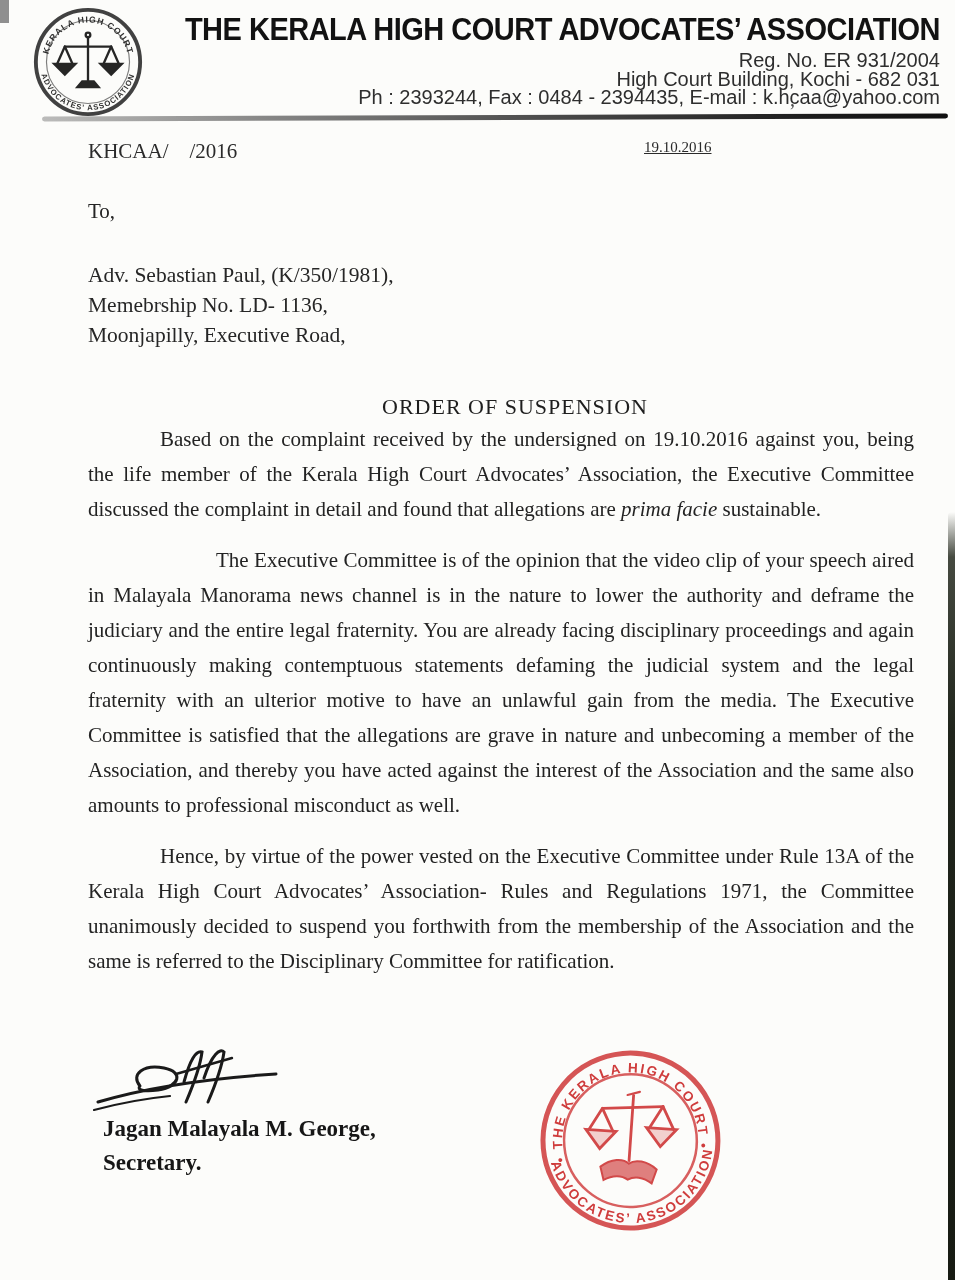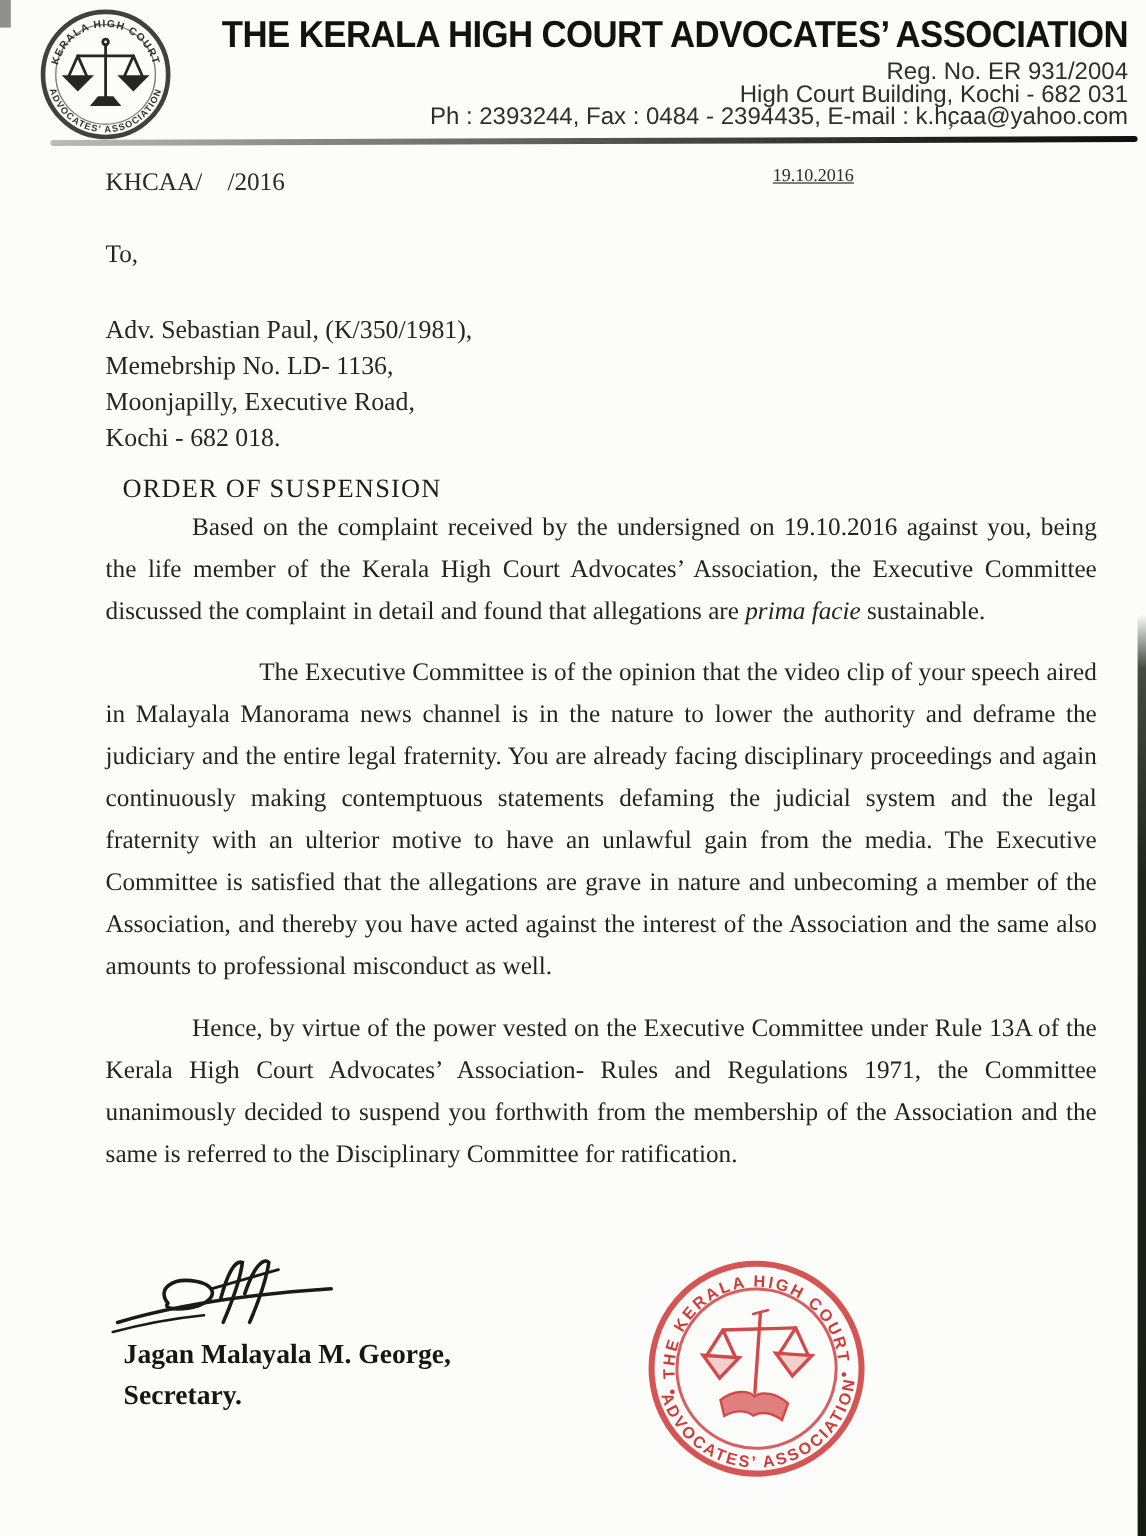--- a/index.html
+++ b/index.html
@@ -31,21 +31,21 @@
     transform:rotate(-.2deg);
   }
   
   .ref-no{position:absolute;left:88px;top:139px;font-size:21px;white-space:pre;color:#2a2a2a;}
   .letter-date{position:absolute;left:644px;top:139px;font-size:15px;color:#2a2a2a;text-decoration:underline;}
   
   .to{position:absolute;left:88px;top:199px;font-size:21px;}
   .recipient{position:absolute;left:88px;top:260px;font-size:21.5px;line-height:30px;color:#262626;}
   
   .subject{
-    position:absolute;left:88px;top:394px;width:826px;text-align:left;
+    position:absolute;left:88px;top:394px;width:826px;text-align:center;
     font-size:22px;letter-spacing:1px;color:#1e1e1e;transform:translateX(14px);
   }
   .bodytext{position:absolute;left:88px;top:422px;width:826px;}
   .bodytext p{
     margin:0 0 16px 0;font-size:21px;line-height:35px;text-align:justify;color:#232323;
   }
   .indent-1{text-indent:72px;}
   .indent-2{text-indent:128px;}
   
   .signature{position:absolute;left:92px;top:1044px;width:195px;height:78px;}
@@ -95,21 +95,20 @@
   <div class="divider"></div>
 
   <div class="ref-no">KHCAA/    /2016</div>
   <div class="letter-date">19.10.2016</div>
 
   <div class="to">To,</div>
   <div class="recipient">
     <div>Adv. Sebastian Paul, (K/350/1981),</div>
     <div>Memebrship No. LD- 1136,</div>
     <div>Moonjapilly, Executive Road,</div>
-    <div>Kochi - 682 018.</div>
   </div>
 
   <div class="subject">ORDER OF SUSPENSION</div>
 
   <div class="bodytext">
     <p class="indent-1"><span>Based on the complaint  received by the undersigned on 19.10.2016  against you, being the life member of the Kerala High Court Advocates’ Association, the Executive Committee  discussed the complaint in detail and found that allegations are </span><i>prima facie</i><span> sustainable.</span></p>
     <p class="indent-2">The Executive Committee is of the opinion that the video clip of your speech aired in Malayala Manorama news channel is in the nature to lower the authority and deframe the judiciary and the entire legal fraternity.  You are already facing disciplinary proceedings and again continuously making contemptuous statements defaming the judicial system and the legal fraternity with an ulterior motive to have an unlawful gain from the media.  The Executive Committee is satisfied that the allegations are grave in nature and unbecoming a member of the Association, and thereby you have acted against the interest of the Association and the same also amounts to professional misconduct as well.</p>
     <p class="indent-1">Hence, by virtue of the power vested on the Executive Committee under Rule 13A of the Kerala High Court Advocates’ Association- Rules and Regulations 1971, the Committee unanimously decided to suspend you forthwith from the membership of the Association and the same is referred to the Disciplinary Committee for ratification.</p>
   </div>
 

